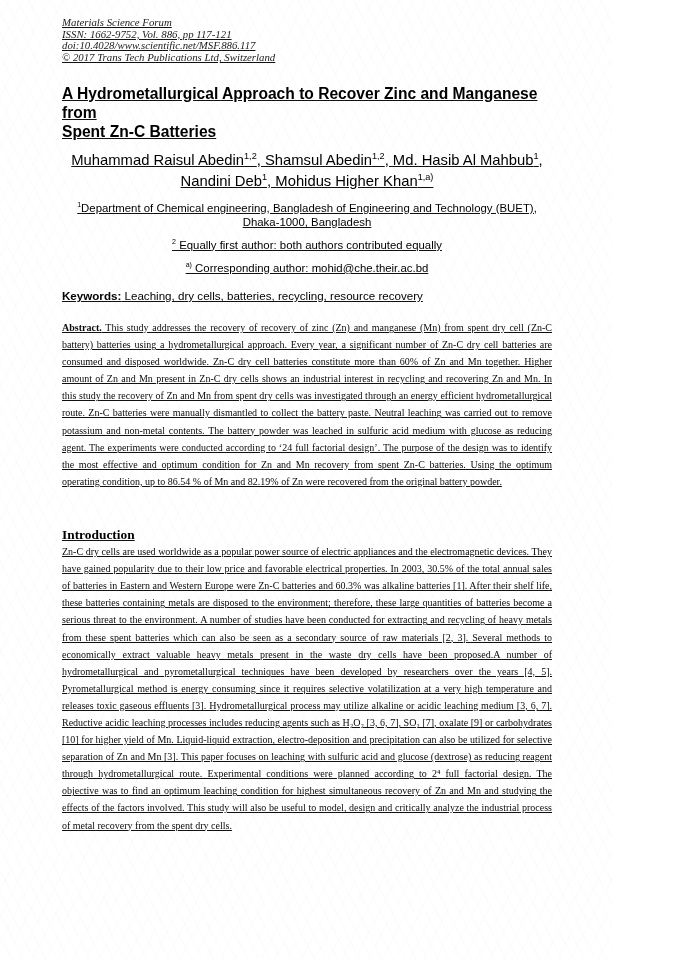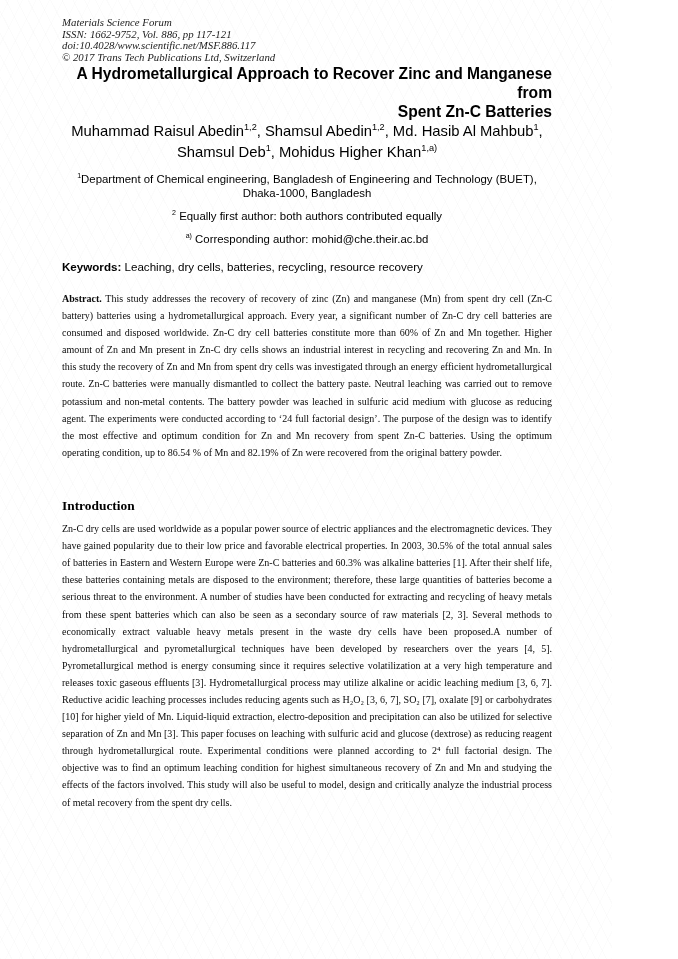--- a/index.html
+++ b/index.html
@@ -16,44 +16,47 @@
   }
   .page {
     box-sizing: border-box;
     width: 612px;
     height: 959px;
     padding: 17px 60px 20px 62px;
     background-color: #ffffff;
     background-image:
       repeating-linear-gradient(63deg, rgba(0,0,0,0.016) 0 1px, transparent 1px 10px),
       repeating-linear-gradient(-63deg, rgba(0,0,0,0.013) 0 1px, transparent 1px 12px);
+    text-decoration: underline;
   }
 
   .header {
     display: flex;
     justify-content: space-between;
     font-family: "Liberation Serif", "DejaVu Serif", serif;
     font-style: italic;
     font-size: 10.8px;
     line-height: 11.7px;
     color: #1a1a1a;
   }
   .header .right { text-align: right; }
 
   .title {
-    text-align: right;
+    margin-top: 20px;
+    text-align: left;
     font-family: "Liberation Sans", "DejaVu Sans", sans-serif;
     font-weight: bold;
     font-size: 15.6px;
     line-height: 19px;
     white-space: pre-line;
     color: #000000;
   }
 
   .authors {
+    margin-top: 9px;
     text-align: center;
     font-family: "Liberation Sans", "DejaVu Sans", sans-serif;
     font-size: 14.8px;
     line-height: 21px;
     color: #000000;
   }
   .authors sup, .affil sup {
     font-size: 62%;
     line-height: 0;
     vertical-align: super;
@@ -90,40 +93,40 @@
   .abstract .ab-label { font-weight: bold; }
 
   .section-heading {
     margin-top: 36px;
     font-family: "Liberation Serif", "DejaVu Serif", serif;
     font-weight: bold;
     font-size: 13.4px;
     line-height: 17.1px;
     color: #000000;
   }
-  .intro-para { margin-top: 6px; }
+  .intro-para { }
 </style>
 </head>
 <body>
 
 <div class="page">
 
   <div class="header">
     <div class="left">
       <div>Materials Science Forum</div>
       <div>ISSN: 1662-9752, Vol. 886, pp 117-121</div>
       <div>doi:10.4028/www.scientific.net/MSF.886.117</div>
       <div>© 2017 Trans Tech Publications Ltd, Switzerland</div>
     </div>
   </div>
 
   <div class="title">A Hydrometallurgical Approach to Recover Zinc and Manganese from
 Spent Zn-C Batteries</div>
 
-  <div class="authors"><span>Muhammad Raisul Abedin</span><sup>1,2</sup><span>, Shamsul Abedin</span><sup>1,2</sup><span>, Md. Hasib Al Mahbub</span><sup>1</sup><span>,</span><br><span>Shamsul Deb</span><sup>1</sup><span>, Mohidus Higher Khan</span><sup>1,a)</sup></div>
+  <div class="authors"><span>Muhammad Raisul Abedin</span><sup>1,2</sup><span>, Shamsul Abedin</span><sup>1,2</sup><span>, Md. Hasib Al Mahbub</span><sup>1</sup><span>,</span><br><span>Nandini Deb</span><sup>1</sup><span>, Mohidus Higher Khan</span><sup>1,a)</sup></div>
 
   <div class="affiliations">
       <div class="affil"><sup>1</sup><span>Department of Chemical engineering, Bangladesh of Engineering and Technology (BUET),
 Dhaka-1000, Bangladesh</span></div>
       <div class="affil"><sup>2</sup><span> Equally first author: both authors contributed equally</span></div>
       <div class="affil"><sup>a)</sup><span> Corresponding author: mohid@che.their.ac.bd</span></div>
     </div>
 
   <div class="keywords">
     <span class="kw-label">Keywords:</span><span> Leaching, dry cells, batteries, recycling, resource recovery</span>

